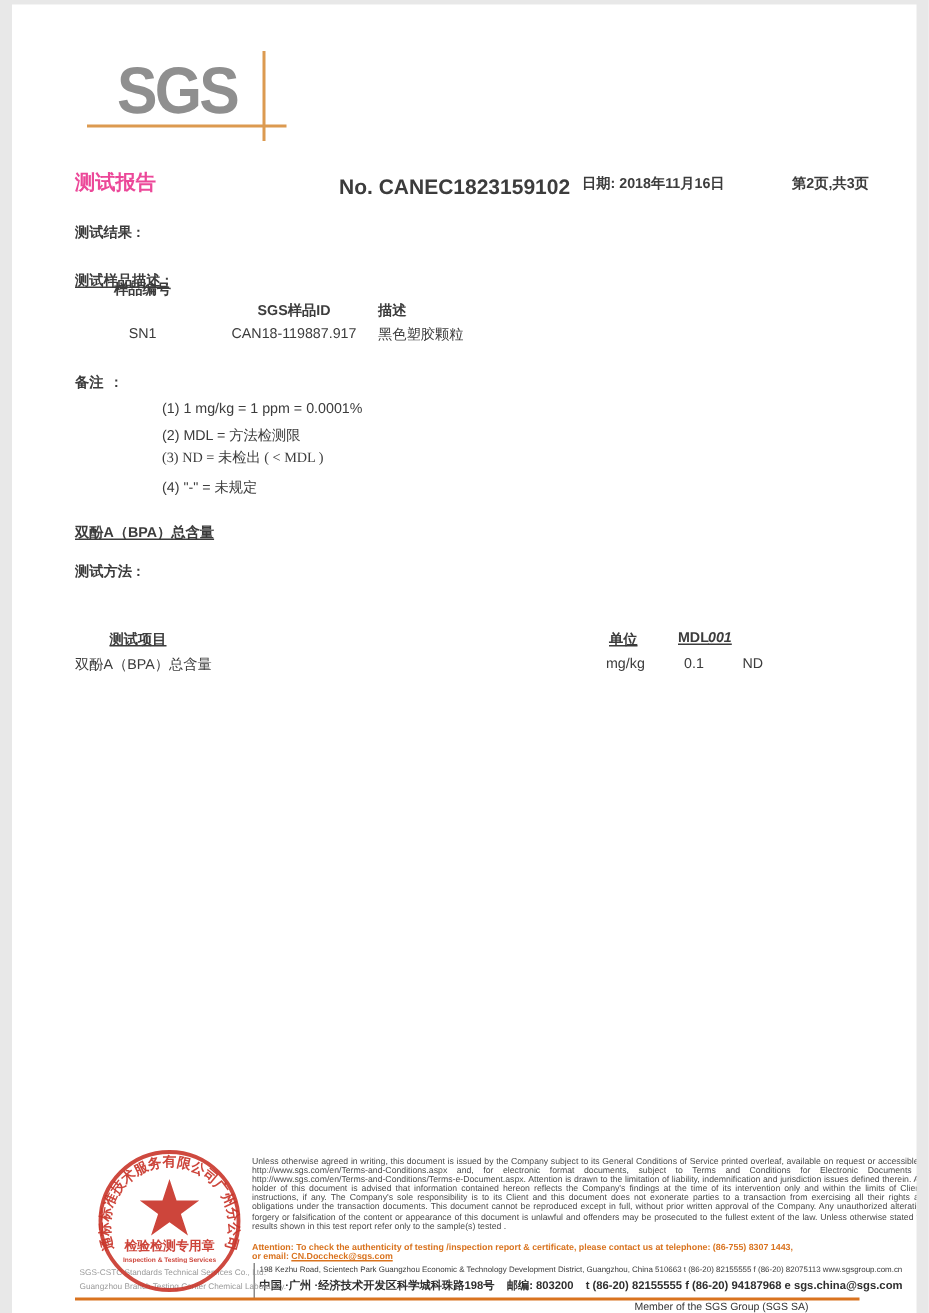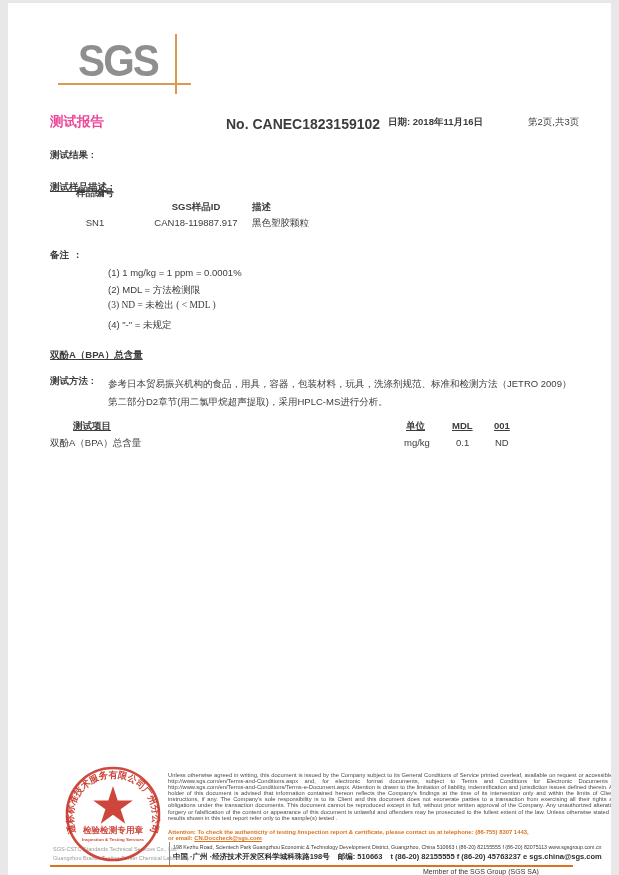--- a/index.html
+++ b/index.html
@@ -11,21 +11,21 @@
   .abs{position:absolute;}
   
   .logo-text{left:70px;top:33px;font-size:44px;font-weight:bold;color:#8f8f8f;
     letter-spacing:-2px;transform:scaleX(0.92);transform-origin:left top;}
   .logo-hline{left:50px;top:80px;width:133px;height:2px;background:#dc9a50;}
   .logo-vline{left:167px;top:31px;width:2px;height:60px;background:#dc9a50;}
   
   .title{left:42px;top:110px;font-size:13.5px;font-weight:bold;color:#ec4899;}
   .report-no{left:218px;top:113px;font-size:14px;font-weight:bold;}
   .date{left:380px;top:113px;font-size:9.5px;font-weight:bold;}
-  .pageinfo{left:520px;top:113px;font-size:9.5px;font-weight:normal;text-align:center;}
+  .pageinfo{left:520px;top:113px;font-size:9.5px;font-weight:bold;text-align:center;}
   .label{font-size:9.5px;font-weight:bold;color:#3c3c3c;}
   .results-label{left:42px;top:146px;}
   .sample-heading{left:42px;top:178px;text-decoration:underline;}
   
   .s-h1{left:42px;top:184px;width:90px;text-align:center;font-weight:bold;font-size:9.5px;}
   .s-h2{left:132px;top:198px;width:112px;text-align:center;font-weight:bold;font-size:9.5px;}
   .s-h3{left:244px;top:198px;font-weight:bold;font-size:9.5px;}
   .s-c1{left:42px;top:214px;width:90px;text-align:center;font-size:9.5px;}
   .s-c2{left:132px;top:214px;width:112px;text-align:center;font-size:9.5px;}
   .s-c3{left:244px;top:214px;font-size:9.5px;}
@@ -33,21 +33,21 @@
   .remark{left:100px;font-size:9.5px;}
   .r1{top:264px;} .r2{top:281px;} .r3{top:296px;font-family:Liberation Serif, serif;} .r4{top:316px;}
   .bpa-heading{left:42px;top:346px;text-decoration:underline;}
   .method-label{left:42px;top:372px;}
   .method-text{left:100px;top:372px;width:468px;font-size:9.5px;line-height:17.5px;}
   
   .rt-head{font-size:9.5px;font-weight:bold;text-decoration:underline;}
   .rt-h1{left:65px;top:417px;}
   .rt-h2{left:398px;top:417px;}
   .rt-h3{left:444px;top:417px;}
-  .rt-h4{left:486px;top:417px;}
+  .rt-h4{left:464px;top:417px;font-style:italic;}
   .rt-cell{font-size:9.5px;}
   .rt-c1{left:42px;top:434px;}
   .rt-c2{left:396px;top:434px;text-align:right;}
   .rt-c3{left:448px;top:434px;}
   .rt-c4{left:487px;top:434px;}
   
   .legal{left:160px;top:769px;width:451px;font-size:5.8px;line-height:6.1px;
     text-align:justify;color:#4a4a4a;}
   .attention{left:160px;top:826px;width:451px;font-size:5.9px;line-height:6.3px;
     font-weight:bold;color:#d9731f;}
@@ -88,43 +88,42 @@
   <div class="abs s-c3">黑色塑胶颗粒</div>
 
   <div class="abs label remarks-label">备注 :</div>
   <div class="abs remark r1">(1) 1 mg/kg = 1 ppm = 0.0001%</div>
   <div class="abs remark r2">(2) MDL = 方法检测限</div>
   <div class="abs remark r3">(3) ND = 未检出 ( &lt; MDL )</div>
   <div class="abs remark r4">(4) "-" = 未规定</div>
 
   <div class="abs label bpa-heading">双酚A（BPA）总含量</div>
   <div class="abs label method-label">测试方法 :</div>
-  <div class="abs method-text">参考日本贸易振兴机构的食品，用具，容器，包装材料，玩具，洗涤剂规范、标准和检测方法（JETRO 2009）第二部分D2章节(用二氯甲烷超声提取)，采用HPLC-MS进行分析。</div>
 
   <div class="abs rt-head rt-h1">测试项目</div>
   <div class="abs rt-head rt-h2">单位</div>
   <div class="abs rt-head rt-h3">MDL</div>
   <div class="abs rt-head rt-h4">001</div>
   <div class="abs rt-cell rt-c1">双酚A（BPA）总含量</div>
   <div class="abs rt-cell rt-c2">mg/kg</div>
   <div class="abs rt-cell rt-c3">0.1</div>
   <div class="abs rt-cell rt-c4">ND</div>
 
   <div class="abs legal">Unless otherwise agreed in writing, this document is issued by the Company subject to its General Conditions of Service printed overleaf, available on request or accessible at http://www.sgs.com/en/Terms-and-Conditions.aspx and, for electronic format documents, subject to Terms and Conditions for Electronic Documents at http://www.sgs.com/en/Terms-and-Conditions/Terms-e-Document.aspx. Attention is drawn to the limitation of liability, indemnification and jurisdiction issues defined therein. Any holder of this document is advised that information contained hereon reflects the Company's findings at the time of its intervention only and within the limits of Client's instructions, if any. The Company's sole responsibility is to its Client and this document does not exonerate parties to a transaction from exercising all their rights and obligations under the transaction documents. This document cannot be reproduced except in full, without prior written approval of the Company. Any unauthorized alteration, forgery or falsification of the content or appearance of this document is unlawful and offenders may be prosecuted to the fullest extent of the law. Unless otherwise stated the results shown in this test report refer only to the sample(s) tested .</div>
   <div class="abs attention">
     <span>Attention: To check the authenticity of testing /inspection report &amp; certificate, please contact us at telephone: (86-755) 8307 1443,</span><br>
     <span>or email: </span><span class="email">CN.Doccheck@sgs.com</span>
   </div>
 
   <div class="abs addr-vline"></div>
   <div class="abs addr-en">198 Kezhu Road, Scientech Park Guangzhou Economic &amp; Technology Development District, Guangzhou, China 510663  t (86-20) 82155555  f (86-20) 82075113  www.sgsgroup.com.cn</div>
   <div class="abs addr-cn">
     <span>中国 ·广州 ·经济技术开发区科学城科珠路198号</span>
-    <span>邮编: 510663</span>
-    <span>t (86-20) 82155555  f (86-20) 45763237  e sgs.china@sgs.com</span>
+    <span>邮编: 803200</span>
+    <span>t (86-20) 82155555  f (86-20) 94187968  e sgs.china@sgs.com</span>
   </div>
 
   <div class="abs orange-rule"></div>
   <div class="abs member">Member of the SGS Group (SGS SA)</div>
   <div class="abs right-vline"></div>
 
   <div class="abs company-gray cg1">SGS-CSTC Standards Technical Services Co., Ltd.</div>
   <div class="abs company-gray cg2">Guangzhou Branch Testing Center Chemical Laboratory.</div>
 
   <svg class="abs stamp" viewBox="0 0 100 100" width="100" height="100">

